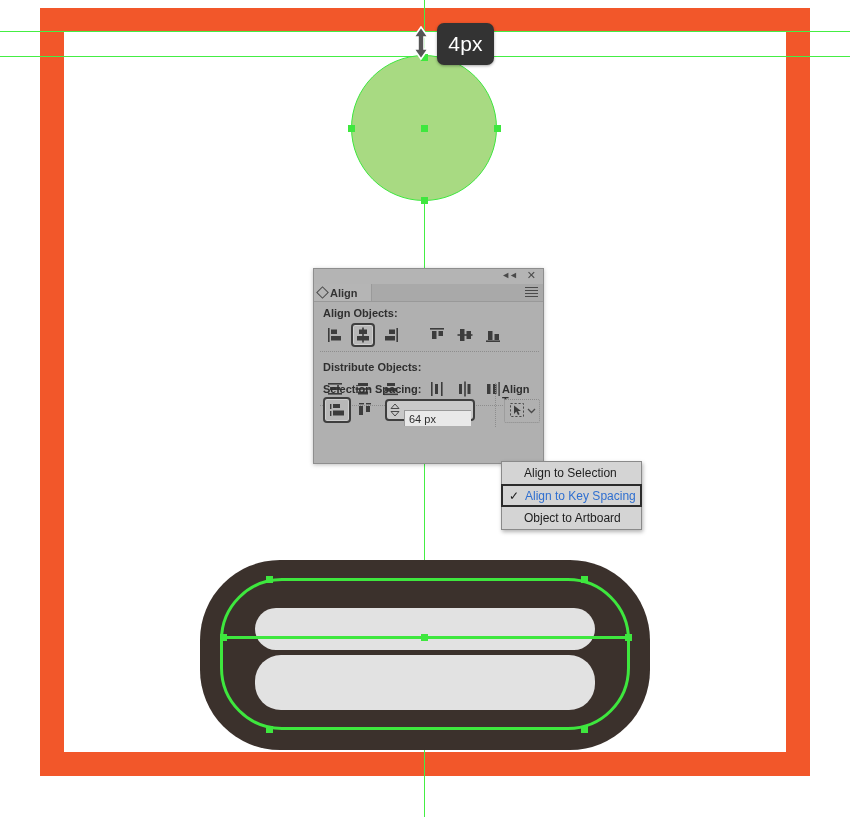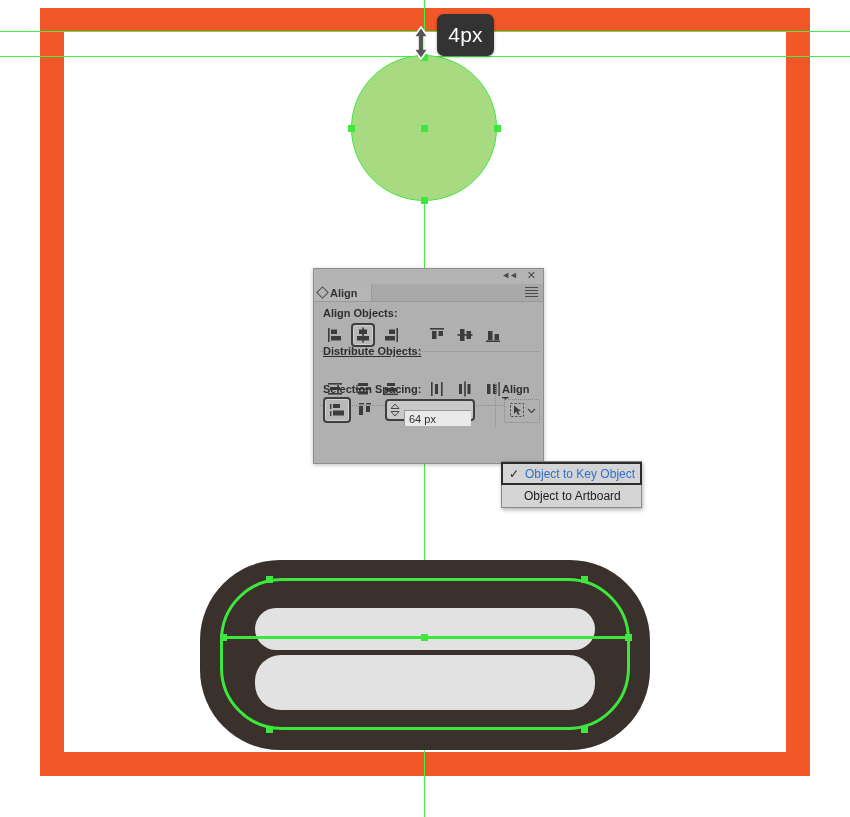--- a/index.html
+++ b/index.html
@@ -46,21 +46,21 @@
   #sel-rect{
     position:absolute;left:220px;top:578px;width:410px;height:152px;
     border:3px solid #3ee73e;border-radius:62px;box-sizing:border-box;
     background:transparent;
   }
   #sel-line{position:absolute;left:222px;top:636px;width:406px;height:3px;background:#3ee73e;}
 
   
   #cursor-resize{position:absolute;left:409px;top:26px;width:24px;height:34px;}
   #tooltip{
-    position:absolute;left:437px;top:14px;width:57px;height:42px;
+    position:absolute;left:437px;top:23px;width:57px;height:42px;
     background:#333333;border-radius:7px;color:#ffffff;
     display:flex;align-items:center;justify-content:center;
     font-size:21px;letter-spacing:.2px;
     box-shadow:0 1px 3px rgba(0,0,0,.35);
   }
 
   
   #align-panel{
     position:absolute;left:313px;top:268px;width:231px;height:196px;
     background:#b0b0b0;
@@ -269,21 +269,21 @@
           <svg width="18" height="18" viewBox="0 0 18 18">
             <rect x="2" y="14.4" width="14" height="1.6" fill="#3c3c3c"></rect>
             <rect x="4" y="5" width="4.5" height="9" fill="#3c3c3c"></rect>
             <rect x="10.5" y="8" width="4.5" height="6" fill="#3c3c3c"></rect>
           </svg>
         </div>
       </div>
 
       <div class="sep" style="top:50px;"></div>
 
-      <div class="section-label" style="left:9px;top:44px;text-decoration:underline;">Distribute Objects:</div>
+      <div class="section-label" style="left:9px;top:60px;">Distribute Objects:</div>
 
       <div class="btn-row" style="left:9px;top:76px;">
         <div class="abtn">
           <svg width="18" height="18" viewBox="0 0 18 18">
             <rect x="2" y="3" width="14" height="1.6" fill="#3c3c3c"></rect>
             <rect x="4" y="7" width="10" height="3" fill="#3c3c3c"></rect>
             <rect x="2" y="13" width="14" height="1.6" fill="#3c3c3c"></rect>
           </svg>
         </div>
         <div class="abtn">
@@ -370,23 +370,27 @@
           <svg width="9" height="9" viewBox="0 0 9 9">
               <path d="M1 3 L4.5 6.5 L8 3" fill="none" stroke="#4a4a4a" stroke-width="1.3"></path>
             </svg>
         </span>
       </div>
 
     </div>
   </div>
 
   <div id="align-dropdown">
+    <div class="menu-item">
+      <span class="check"></span>
+      <span class="lbl">Align to Selection</span>
+    </div>
     <div class="menu-item selected">
       <span class="check">✓</span>
-      <span class="lbl">Object to Key Object</span>
+      <span class="lbl">Align to Key Spacing</span>
     </div>
     <div class="menu-item">
       <span class="check"></span>
       <span class="lbl">Object to Artboard</span>
     </div>
   </div>
 
 </div>
 
 </body></html>

